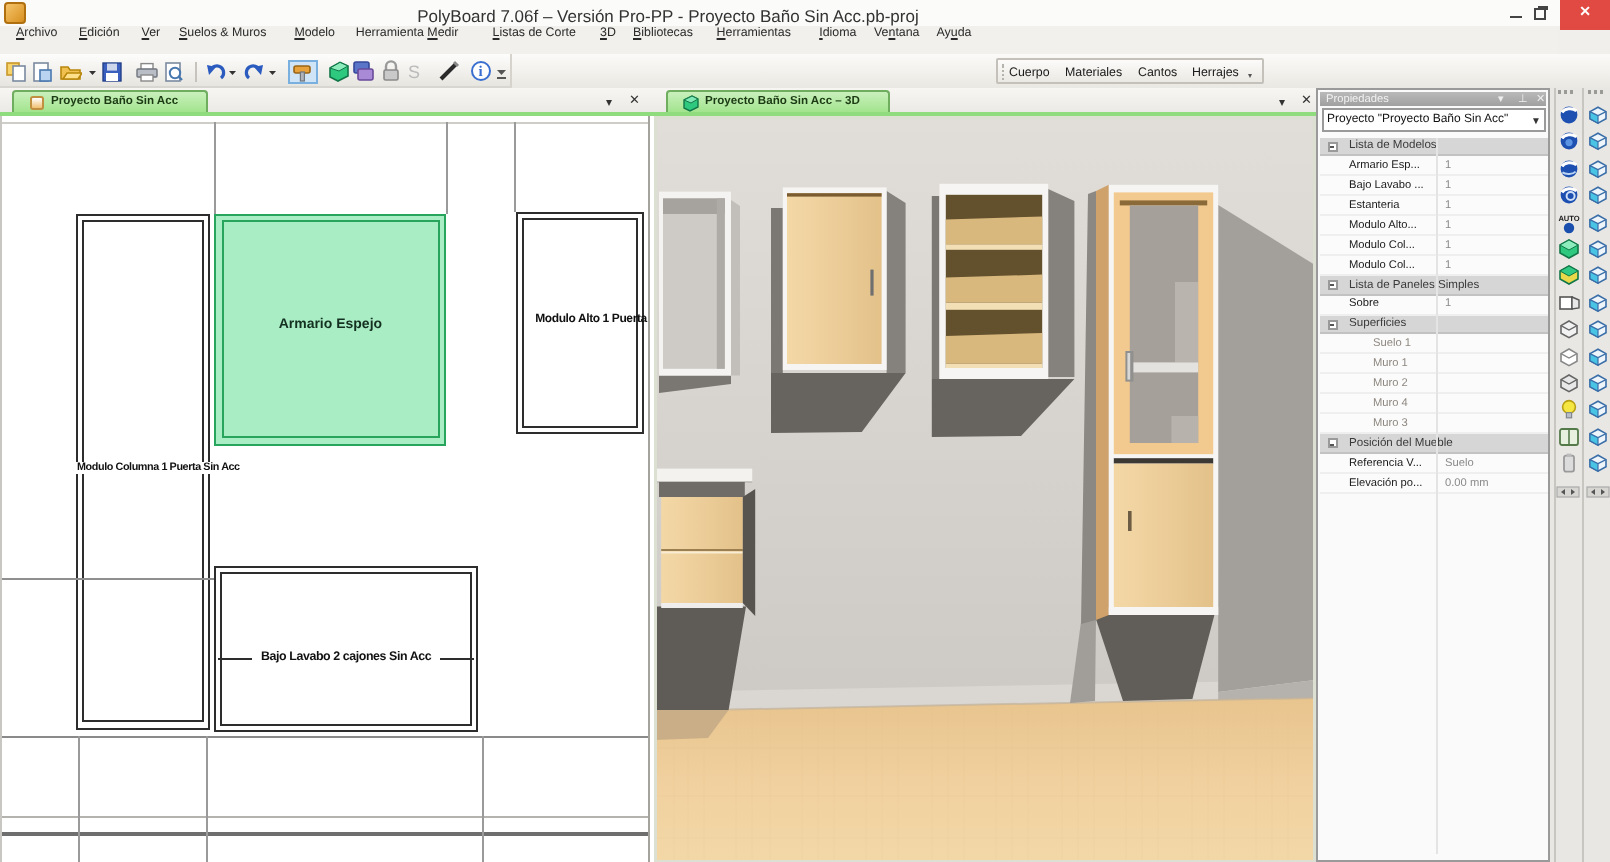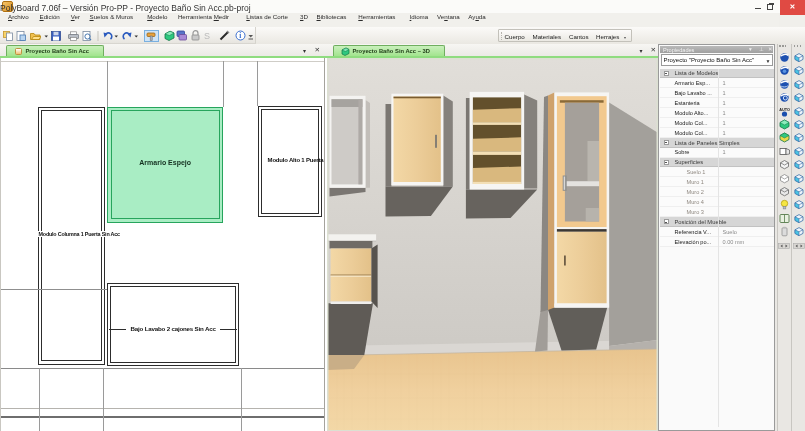--- a/index.html
+++ b/index.html
@@ -5,21 +5,21 @@
 .abs{position:absolute}
 .mi{position:absolute;top:0;font-size:6.2px;color:#2a2a2a}
 .mi u{text-decoration-thickness:0.5px}
 .lbl{position:absolute;color:#111;white-space:nowrap}
 svg{display:block}
 </style></head>
 <body>
 
 <div class="abs" style="left:0;top:0;width:805px;height:13px;background:#fbfbf9"></div>
 <div class="abs" style="left:2px;top:1px;width:11px;height:11px;background:linear-gradient(135deg,#f5c46a,#d89020);border-radius:2px;border:1px solid #b07010"></div>
-<div class="abs" style="left:0;top:2.5px;width:668px;text-align:left;font-size:8.5px;color:#333">PolyBoard 7.06f – Versión Pro-PP - Proyecto Baño Sin Acc.pb-proj</div>
+<div class="abs" style="left:0;top:2.5px;width:668px;text-align:center;font-size:8.5px;color:#333">PolyBoard 7.06f – Versión Pro-PP - Proyecto Baño Sin Acc.pb-proj</div>
 <div class="abs" style="left:754.5px;top:8px;width:6px;height:1.2px;background:#444"></div>
 <div class="abs" style="left:766.5px;top:4px;width:6px;height:6px;border:1px solid #444"></div>
 <div class="abs" style="left:768.5px;top:3px;width:5px;height:2px;border:1px solid #444;border-bottom:none"></div>
 <div class="abs" style="left:780px;top:0;width:25px;height:15px;background:#e04a43;color:#fff;font-size:7px;font-weight:bold;text-align:center;line-height:14px">✕</div>
 
 <div class="abs" style="left:0;top:13px;width:779px;height:14px;background:#f1f0ec"></div>
 <div class="abs" style="left:0;top:13px;width:805px;height:14px">
 <span class="mi" style="left:8px"><u>A</u>rchivo</span>
 <span class="mi" style="left:39.5px"><u>E</u>dición</span>
 <span class="mi" style="left:70.8px"><u>V</u>er</span>

